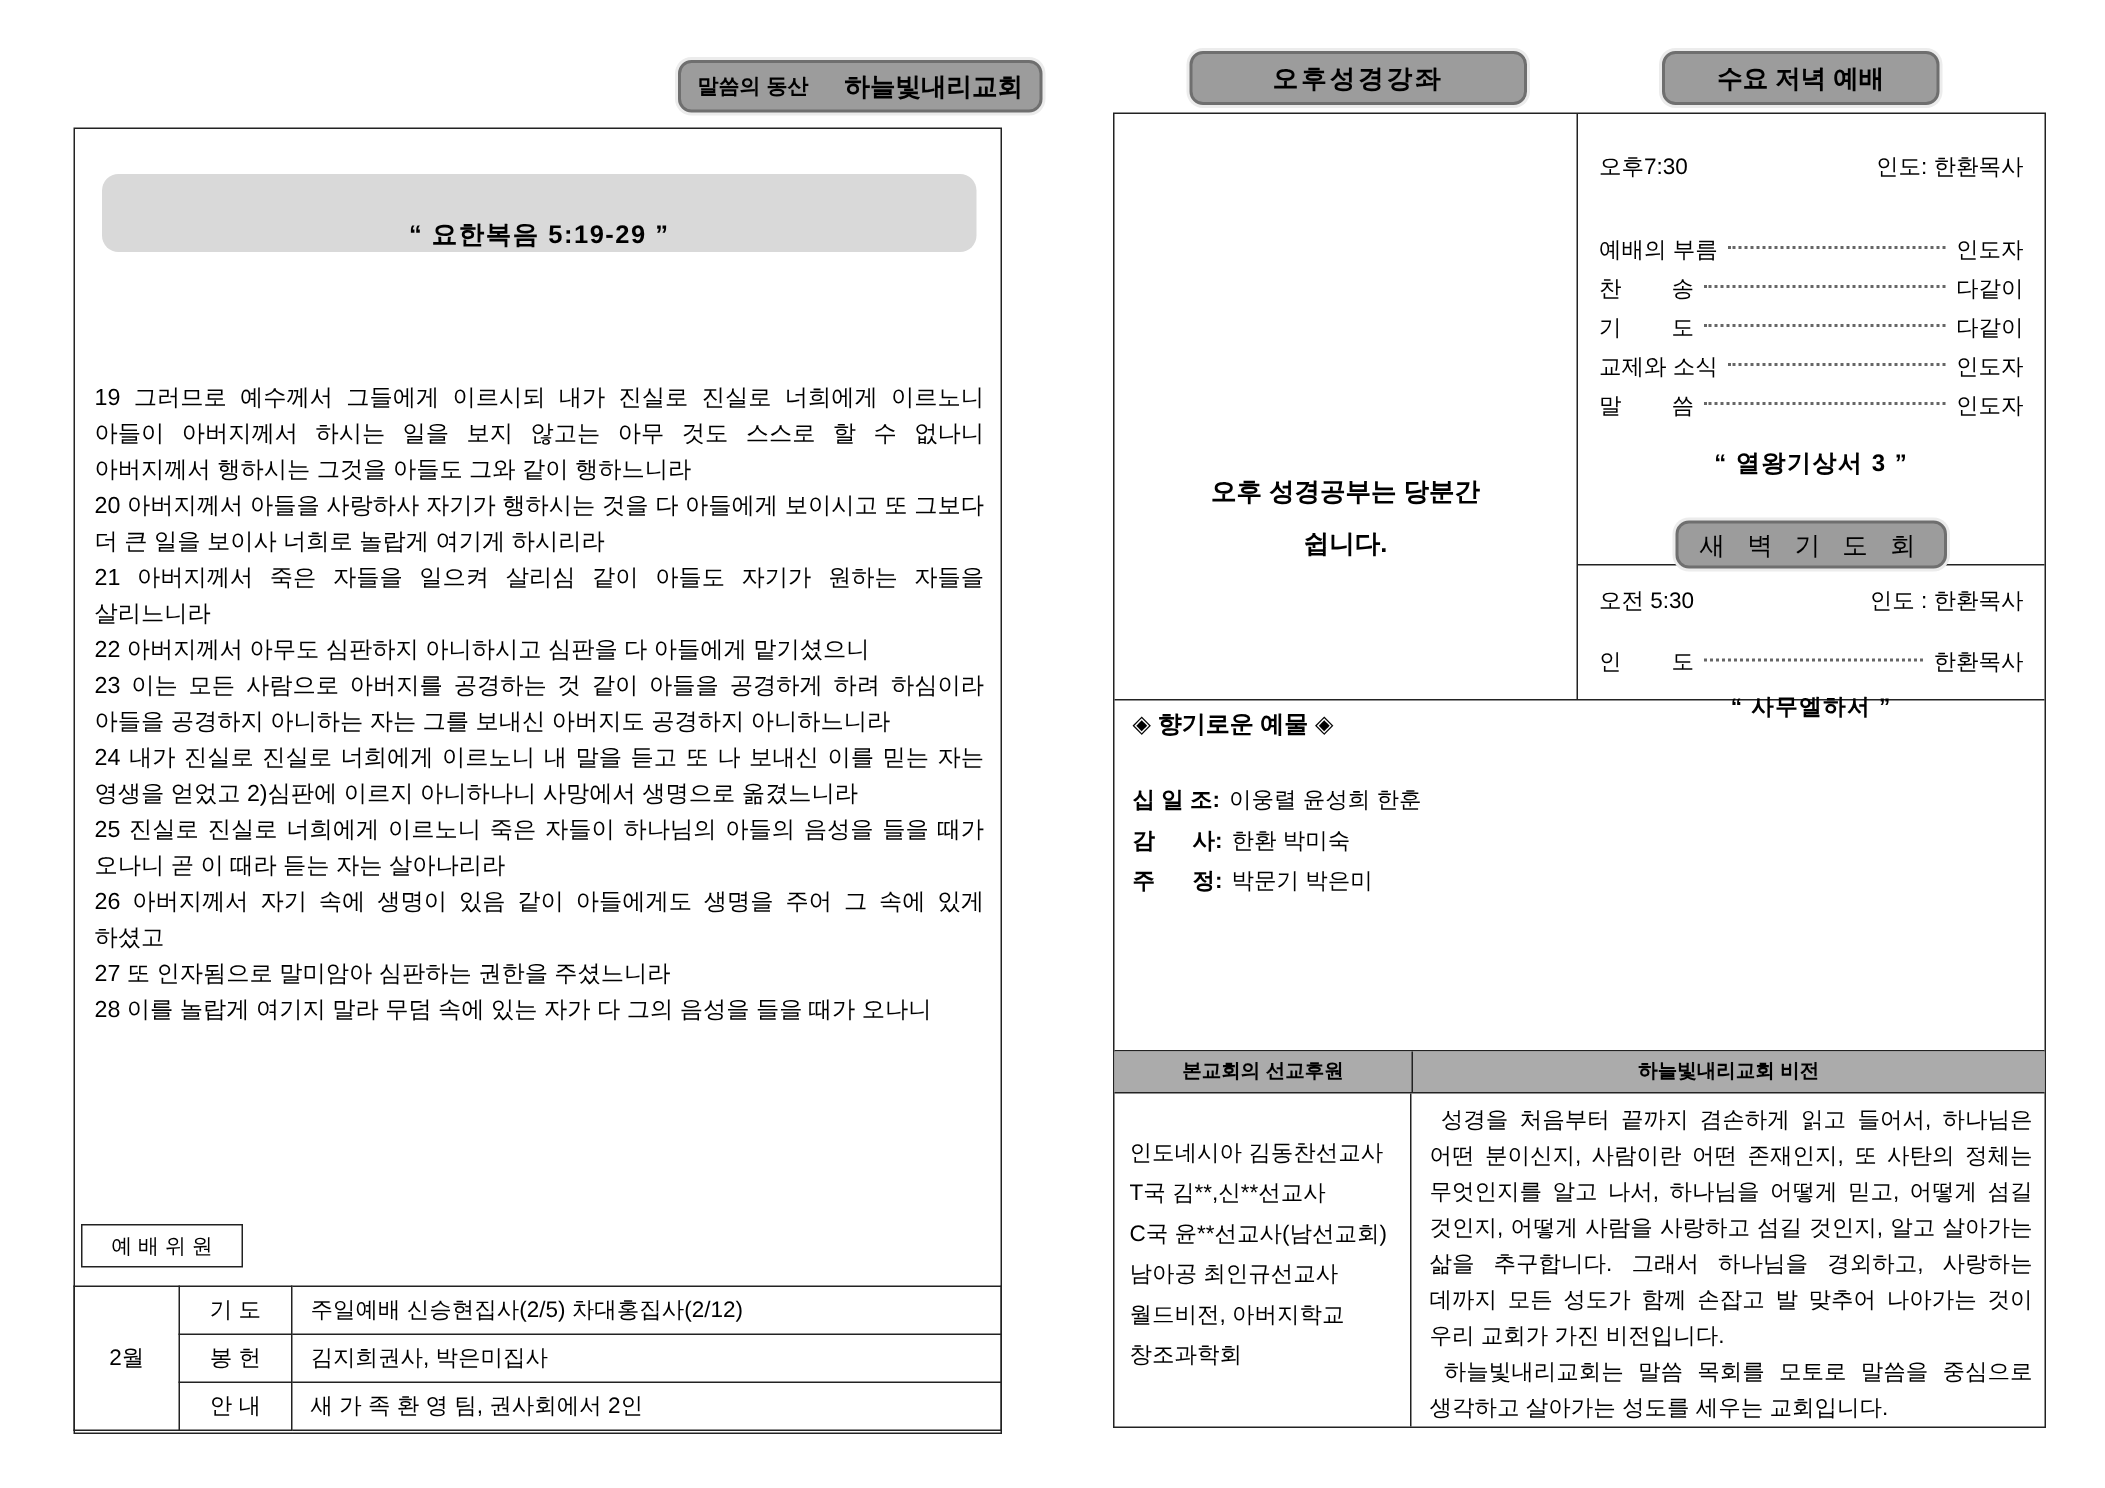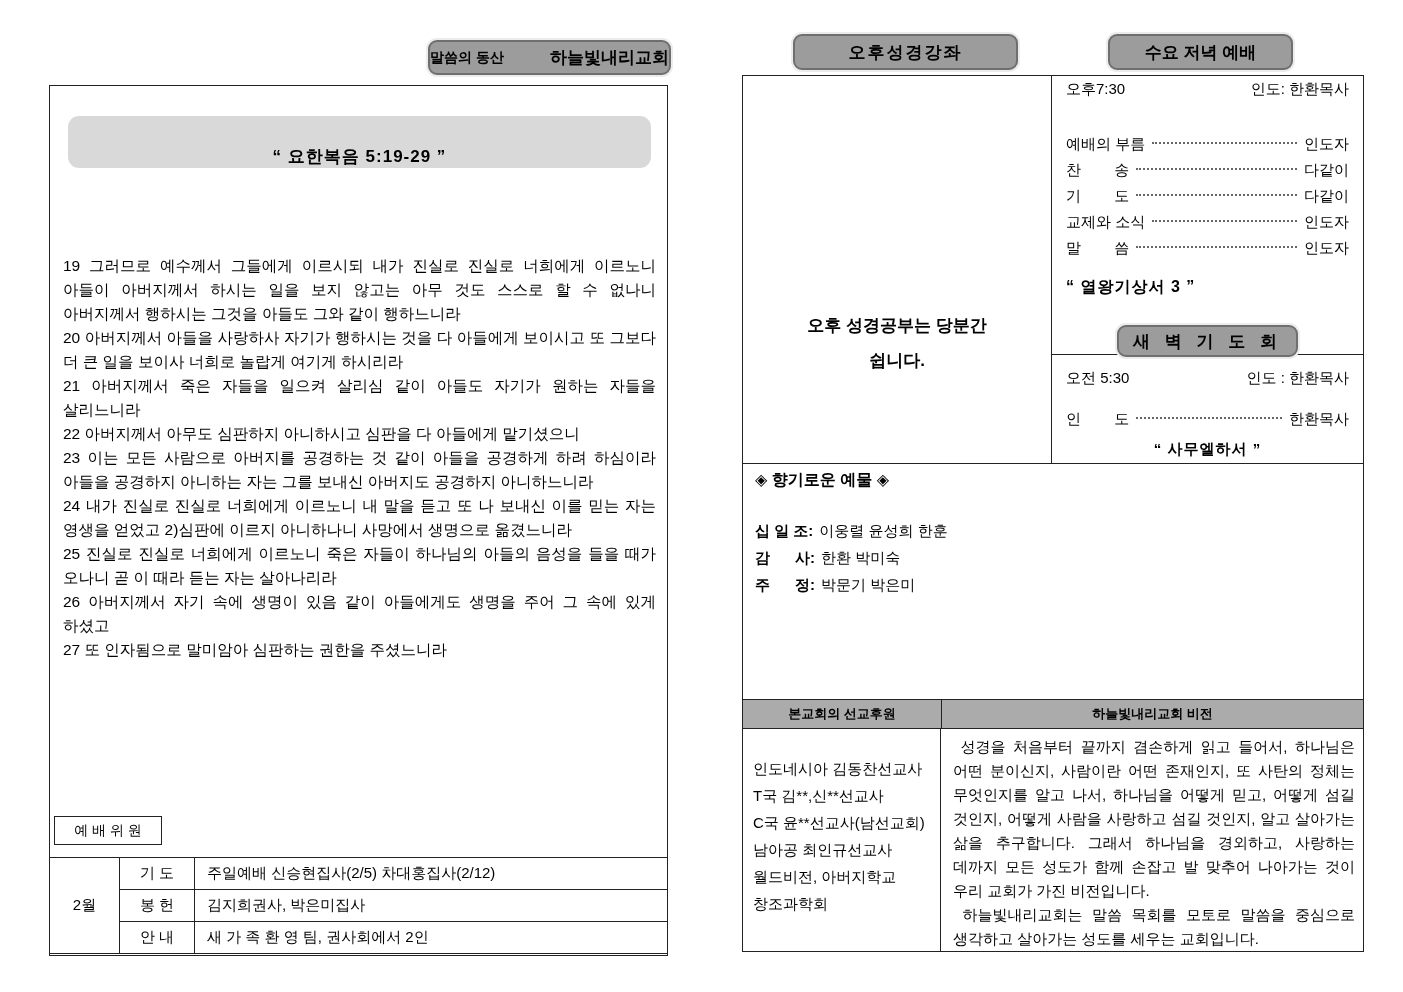--- a/index.html
+++ b/index.html
@@ -7,21 +7,21 @@
     position:relative;width:1403px;height:992px;background:#ffffff;
     font-family:"Liberation Sans","DejaVu Sans",sans-serif;color:var(--text_black,#000);
     overflow:hidden;
   }
   
   .badge{
     position:absolute;display:flex;align-items:center;justify-content:center;
     background:var(--badge_gray,#9c9c9c);border:2px solid var(--badge_border,#6f6f6f);
     border-radius:9px;font-weight:bold;color:#000;box-shadow:0 0 0 2px #ececec;
   }
-  .church-badge{left:428px;top:40px;width:239px;height:31px;gap:24px;justify-content:space-between;}
+  .church-badge{left:452px;top:40px;width:239px;height:31px;gap:24px;}
   .church-badge .badge-small{font-size:14px;}
   .church-badge .badge-big{font-size:17px;}
   .afternoon-badge{left:793px;top:34px;width:221px;height:32px;font-size:17px;letter-spacing:2px;}
   .wednesday-badge{left:1108px;top:34px;width:181px;height:32px;font-size:17px;}
   
   .left-page{
     position:absolute;left:49px;top:85px;width:617px;height:869px;
     border:1px solid var(--line_black,#222);
   }
   .title-banner{
@@ -49,32 +49,32 @@
     position:absolute;left:742px;top:75px;width:620px;height:875px;
     border:1px solid var(--line_black,#222);display:flex;flex-direction:column;
   }
   .top-row{height:390px;display:flex;border-bottom:1px solid var(--line_black,#222);}
   .notice-cell{
     width:308px;border-right:1px solid var(--line_black,#222);
     display:flex;flex-direction:column;align-items:center;justify-content:center;
     padding-top:147px;font-weight:bold;font-size:17px;line-height:35px;
   }
   .service-cell{flex:1;padding:0 14px;position:relative;font-size:15px;}
-  .meta-row{margin-top:4px;display:flex;justify-content:space-between;font-size:15px;}
+  .meta-row{margin-top:26px;display:flex;justify-content:space-between;font-size:15px;}
   .order-list{margin-top:36px;}
   .order-row{display:flex;align-items:baseline;height:26px;}
   .ol-label{white-space:pre;}
   .ol-val{white-space:pre;}
   .dots{flex:1 1 auto;margin:0 7px;border-bottom:2px dotted #666;transform:translateY(-5px);}
-  .scripture-line{text-align:left;font-weight:bold;font-size:16px;margin-top:12px;letter-spacing:1px;}
+  .scripture-line{text-align:center;font-weight:bold;font-size:16px;margin-top:12px;letter-spacing:1px;}
   .dawn-hdr{margin:26px -14px 0;border-bottom:1px solid var(--line_black,#222);text-align:center;height:30px;}
   .dawn-badge{
     display:inline-flex;align-items:center;justify-content:center;position:relative;top:1px;
     background:var(--badge_gray,#9c9c9c);border:2px solid var(--badge_border,#6f6f6f);
-    border-radius:9px;font-weight:bold;font-size:17px;letter-spacing:5px;
+    border-radius:9px;font-weight:normal;font-size:17px;letter-spacing:5px;
     padding:1px 14px;height:26px;box-shadow:0 0 0 2px #ececec;
   }
   .dawn-meta{margin-top:14px;display:flex;justify-content:space-between;}
   .dawn-order{margin-top:22px;}
   .dawn-scripture{text-align:center;font-weight:bold;font-size:15px;margin-top:4px;letter-spacing:1px;}
   
   .offering{height:238px;border-bottom:1px solid var(--line_black,#222);padding:6px 12px 0;box-sizing:border-box;}
   .offering-header{font-weight:bold;font-size:16px;}
   .offering-items{margin-top:26px;}
   .offering-row{display:flex;line-height:27px;font-size:15px;}
@@ -114,20 +114,21 @@
     <div class="verses">
       <p>19 그러므로 예수께서 그들에게 이르시되 내가 진실로 진실로 너희에게 이르노니 아들이 아버지께서 하시는 일을 보지 않고는 아무 것도 스스로 할 수 없나니 아버지께서 행하시는 그것을 아들도 그와 같이 행하느니라</p>
       <p>20 아버지께서 아들을 사랑하사 자기가 행하시는 것을 다 아들에게 보이시고 또 그보다 더 큰 일을 보이사 너희로 놀랍게 여기게 하시리라</p>
       <p>21 아버지께서 죽은 자들을 일으켜 살리심 같이 아들도 자기가 원하는 자들을 살리느니라</p>
       <p>22 아버지께서 아무도 심판하지 아니하시고 심판을 다 아들에게 맡기셨으니</p>
       <p>23 이는 모든 사람으로 아버지를 공경하는 것 같이 아들을 공경하게 하려 하심이라 아들을 공경하지 아니하는 자는 그를 보내신 아버지도 공경하지 아니하느니라</p>
       <p>24 내가 진실로 진실로 너희에게 이르노니 내 말을 듣고 또 나 보내신 이를 믿는 자는 영생을 얻었고 2)심판에 이르지 아니하나니 사망에서 생명으로 옮겼느니라</p>
       <p>25 진실로 진실로 너희에게 이르노니 죽은 자들이 하나님의 아들의 음성을 들을 때가 오나니 곧 이 때라 듣는 자는 살아나리라</p>
       <p>26 아버지께서 자기 속에 생명이 있음 같이 아들에게도 생명을 주어 그 속에 있게 하셨고</p>
       <p>27 또 인자됨으로 말미암아 심판하는 권한을 주셨느니라</p>
+      <p>28 이를 놀랍게 여기지 말라 무덤 속에 있는 자가 다 그의 음성을 들을 때가 오나니</p>
     </div>
 
     <div class="committee-label">예 배 위 원</div>
 
     <table class="committee-table">
       <tbody>
           <tr>
         <td class="month" rowspan="3">2월</td>
         <td class="role">기 도</td>
         <td class="val">주일예배   신승현집사(2/5) 차대홍집사(2/12)</td>

